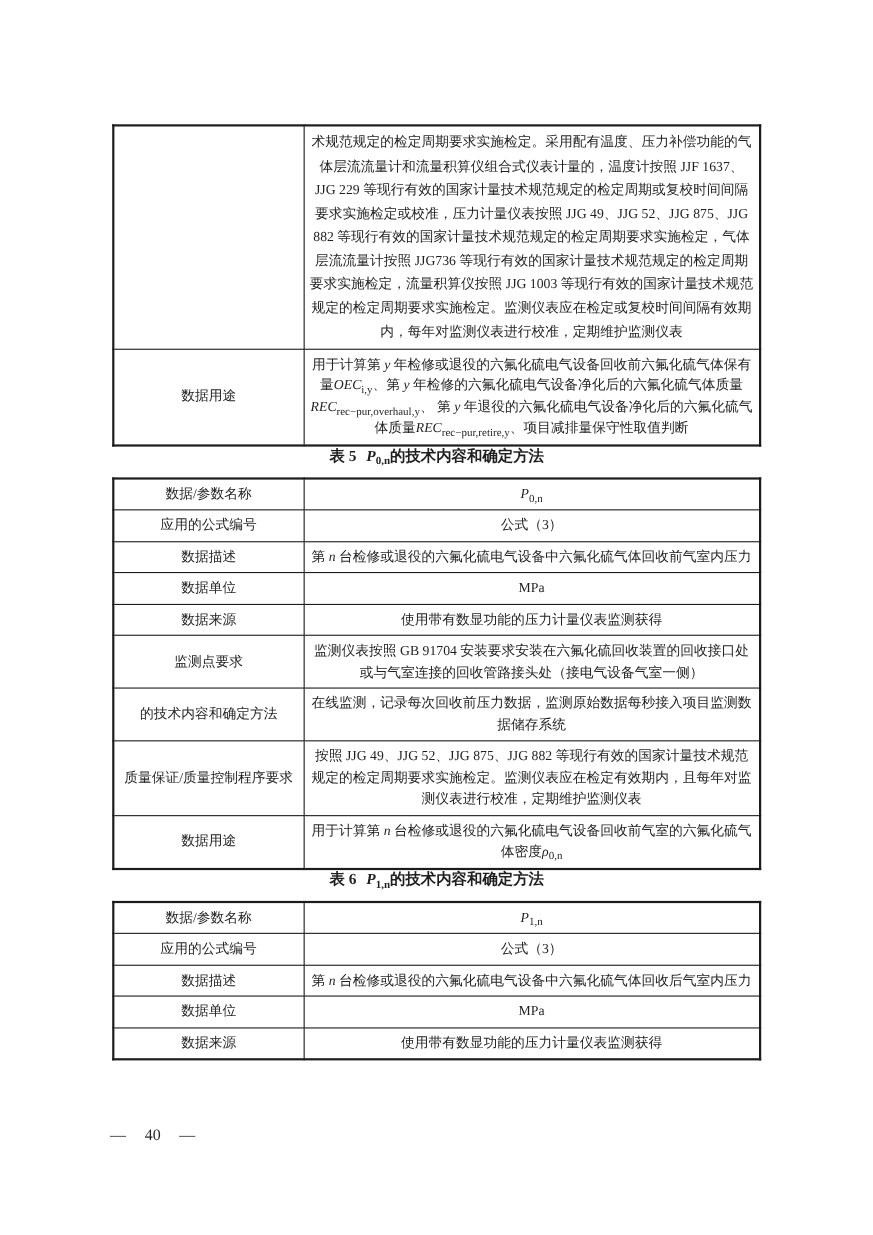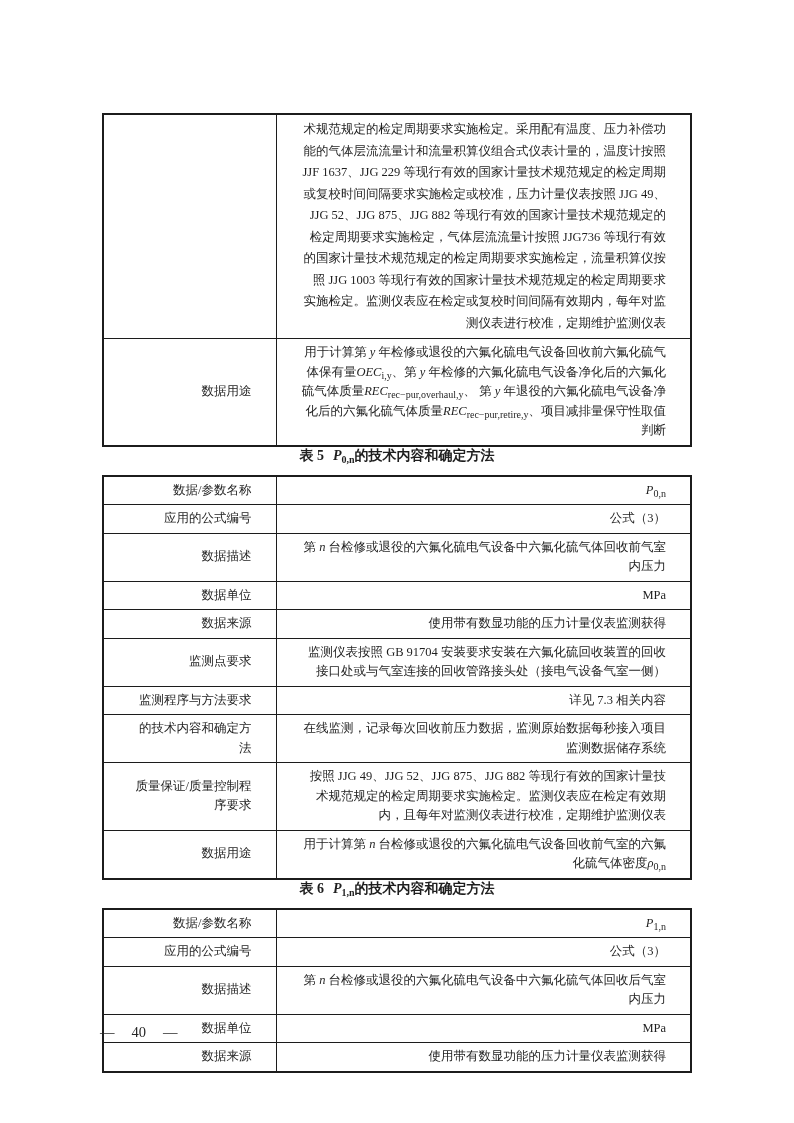--- a/index.html
+++ b/index.html
@@ -19,23 +19,23 @@
   table.doc-table {
     width: 100%;
     border-collapse: collapse;
     border: 2px solid #1c1c1c;
     table-layout: fixed;
   }
   table.doc-table td {
     border: 1px solid #1c1c1c;
     font-size: 12.5px;
     line-height: 19.5px;
-    padding: 4px 24px;
+    padding: 4px 5px;
     vertical-align: middle;
-    text-align: right;
+    text-align: center;
   }
   td.label-col { width: 173px; }
   td.value-col { }
   .carryover-text { line-height: 21.5px; }
   .tbl-title {
     text-align: center;
     font-weight: 700;
     font-size: 14px;
     margin: 0 0 10px 0;
   }
@@ -102,24 +102,20 @@
       </tr>
       <tr>
         <td class="label-col">数据来源</td>
         <td class="value-col">使用带有数显功能的压力计量仪表监测获得</td>
       </tr>
       <tr>
         <td class="label-col">监测点要求</td>
         <td class="value-col">监测仪表按照 GB 91704 安装要求安装在六氟化硫回收装置的回收接口处或与气室连接的回收管路接头处（接电气设备气室一侧）</td>
       </tr>
       <tr>
-        <td class="label-col">监测程序与方法要求</td>
-        <td class="value-col">详见 7.3 相关内容</td>
-      </tr>
-      <tr>
         <td class="label-col">的技术内容和确定方法</td>
         <td class="value-col">在线监测，记录每次回收前压力数据，监测原始数据每秒接入项目监测数据储存系统</td>
       </tr>
       <tr>
         <td class="label-col">质量保证/质量控制程序要求</td>
         <td class="value-col">按照 JJG 49、JJG 52、JJG 875、JJG 882 等现行有效的国家计量技术规范规定的检定周期要求实施检定。监测仪表应在检定有效期内，且每年对监测仪表进行校准，定期维护监测仪表</td>
       </tr>
       <tr>
         <td class="label-col">数据用途</td>
         <td class="value-col">用于计算第 <i>n</i> 台检修或退役的六氟化硫电气设备回收前气室的六氟化硫气体密度<i>ρ</i><sub>0,n</sub></td>

